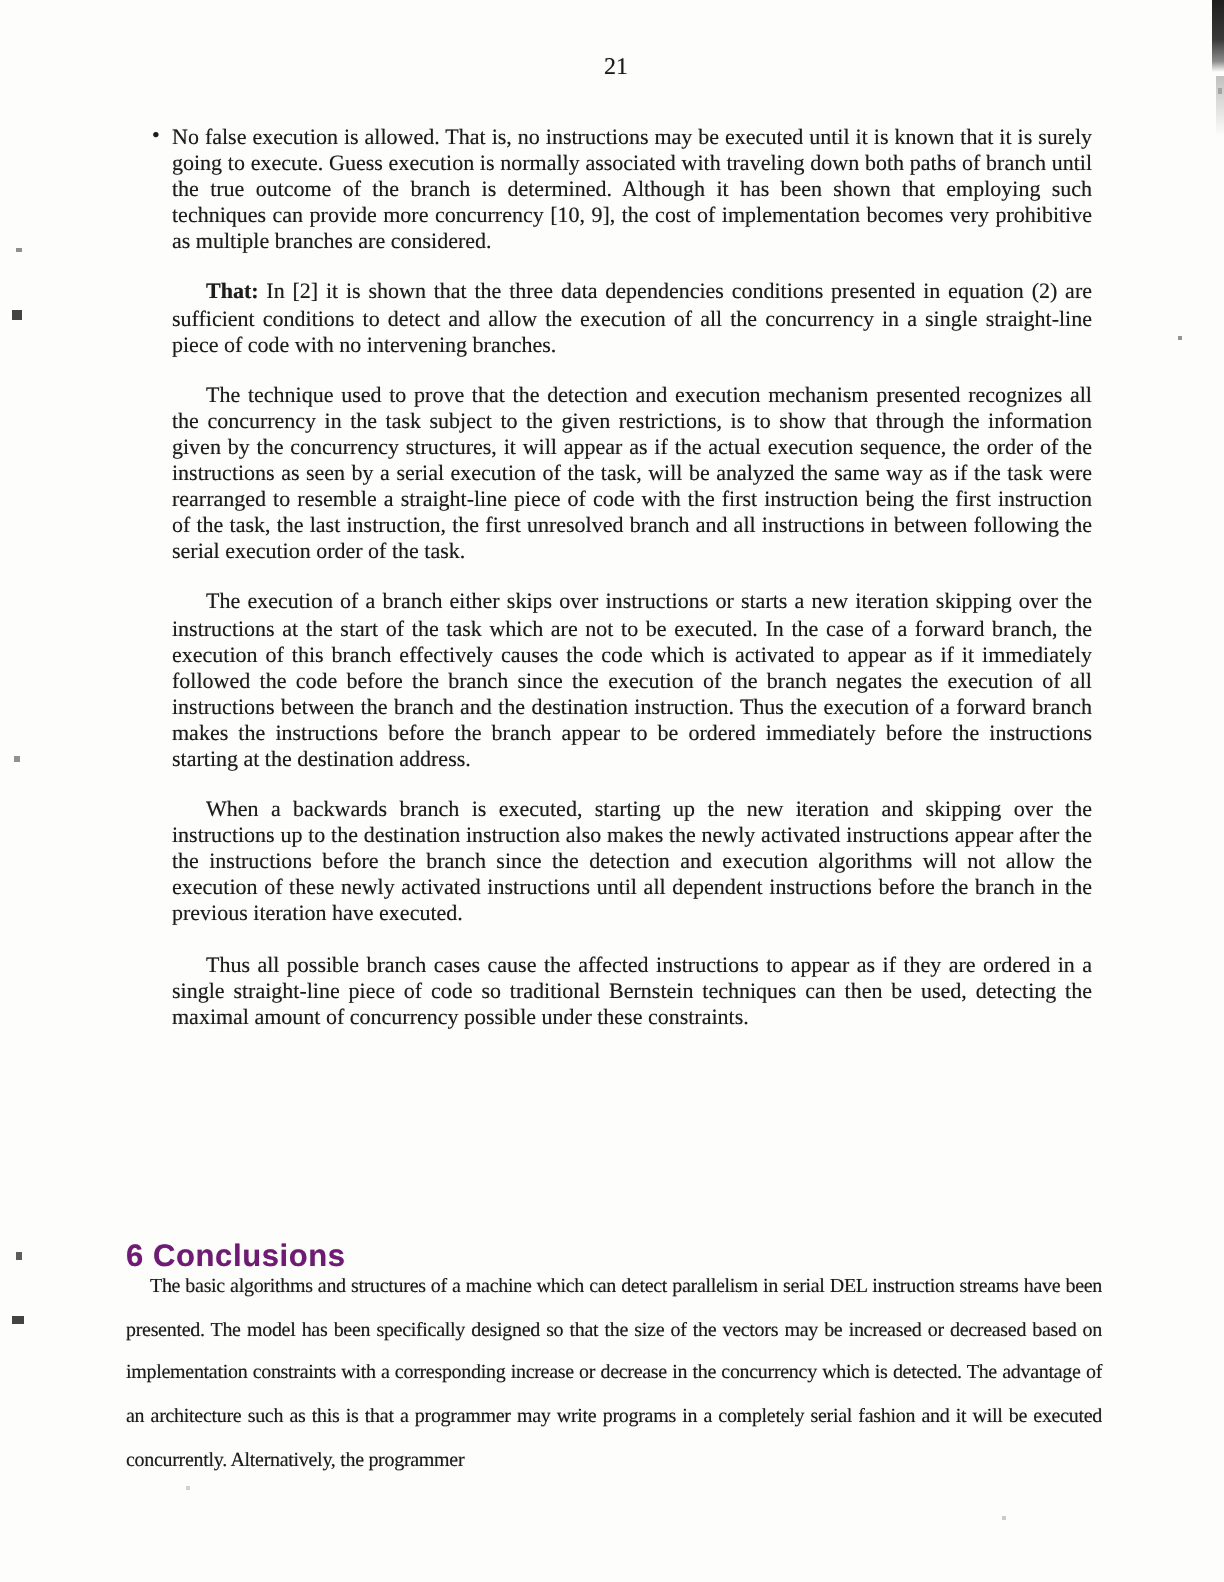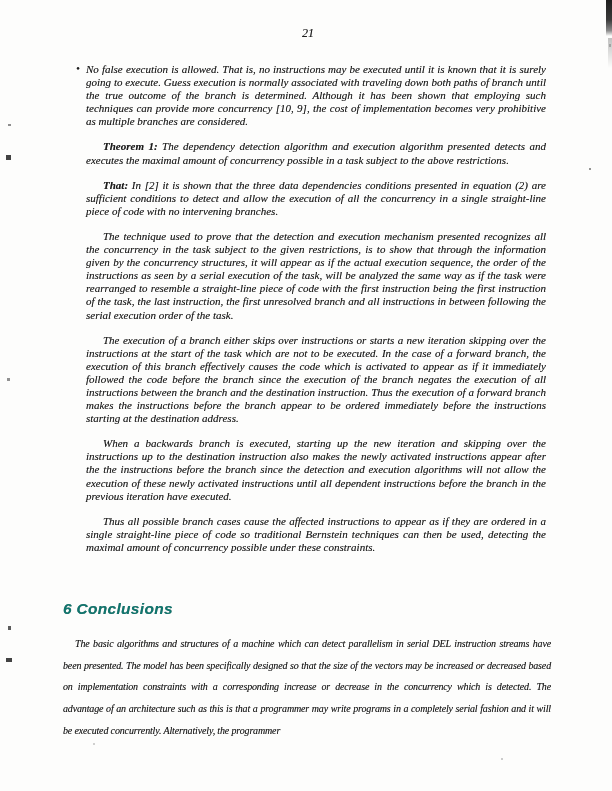--- a/index.html
+++ b/index.html
@@ -5,21 +5,20 @@
   html, body { margin: 0; padding: 0; background: #e8e8e6; }
   .page {
     position: relative;
     width: 612px;
     height: 791px;
     background: #fdfdfc;
     overflow: hidden;
     font-family: "Liberation Serif", serif;
     color: #1c1c1c;
     text-shadow: 0 0 0.35px rgba(40,40,40,0.55);
-    font-style: italic;
   }
   .page-number {
     position: absolute;
     top: 26px;
     left: 0;
     width: 616px;
     text-align: center;
     font-size: 12px;
   }
   .body-block {
@@ -38,27 +37,27 @@
     top: -1px;
     font-size: 11px;
   }
   .para {
     margin: 12px 0 0 0;
     text-indent: 17px;
   }
   .lead { font-weight: bold; }
   .section-heading {
     position: absolute;
-    top: 600px;
+    top: 620px;
     left: 63px;
     margin: 0;
     font-family: "Liberation Sans", sans-serif;
     font-weight: bold;
     font-size: 15.5px;
-    color: #0f766e;
+    color: #701a75;
     letter-spacing: 0.3px;
   }
   .conclusions {
     position: absolute;
     top: 633px;
     left: 63px;
     width: 488px;
     margin: 0;
     font-size: 10px;
     line-height: 21.7px;
@@ -93,21 +92,20 @@
 
   <div class="page-number">21</div>
 
   <div class="body-block">
 
     <div class="bullet-item">
       <span class="bullet-marker">•</span>
       <span>No false execution is allowed.  That is, no instructions may be executed until it is known that it is surely going to execute.  Guess execution is normally associated with traveling down both paths of branch until the true outcome of the branch is determined.  Although it has been shown that employing such techniques can provide more concurrency [10, 9], the cost of implementation becomes very prohibitive as multiple branches are considered.</span>
     </div>
 
-    <p class="para"><span class="lead">Theorem 1:</span><span> The dependency detection algorithm and execution algorithm presented detects and executes the maximal amount of concurrency possible in a task subject to the above restrictions.</span></p>
 
     <p class="para"><span class="lead">That:</span><span> In [2] it is shown that the three data dependencies conditions presented in equation (2) are sufficient conditions to detect and allow the execution of all the concurrency in a single straight-line piece of code with no intervening branches.</span></p>
 
     <p class="para"><span>The technique used to prove that the detection and execution mechanism presented recognizes all the concurrency in the task subject to the given restrictions, is to show that through the information given by the concurrency structures, it will appear as if the actual execution sequence, the order of the instructions as seen by a serial execution of the task, will be analyzed the same way as if the task were rearranged to resemble a straight-line piece of code with the first instruction being the first instruction of the task, the last instruction, the first unresolved branch and all instructions in between following the serial execution order of the task.</span></p>
 
     <p class="para"><span>The execution of a branch either skips over instructions or starts a new iteration skipping over the instructions at the start of the task which are not to be executed.  In the case of a forward branch, the execution of this branch effectively causes the code which is activated to appear as if it immediately followed the code before the branch since the execution of the branch negates the execution of all instructions between the branch and the destination instruction.  Thus the execution of a forward branch makes the instructions before the branch appear to be ordered immediately before the instructions starting at the destination address.</span></p>
 
     <p class="para"><span>When a backwards branch is executed, starting up the new iteration and skipping over the instructions up to the destination instruction also makes the newly activated instructions appear after the the instructions before the branch since the detection and execution algorithms will not allow the execution of these newly activated instructions until all dependent instructions before the branch in the previous iteration have executed.</span></p>
 
     <p class="para"><span>Thus all possible branch cases cause the affected instructions to appear as if they are ordered in a single straight-line piece of code so traditional Bernstein techniques can then be used, detecting the maximal amount of concurrency possible under these constraints.</span></p>

